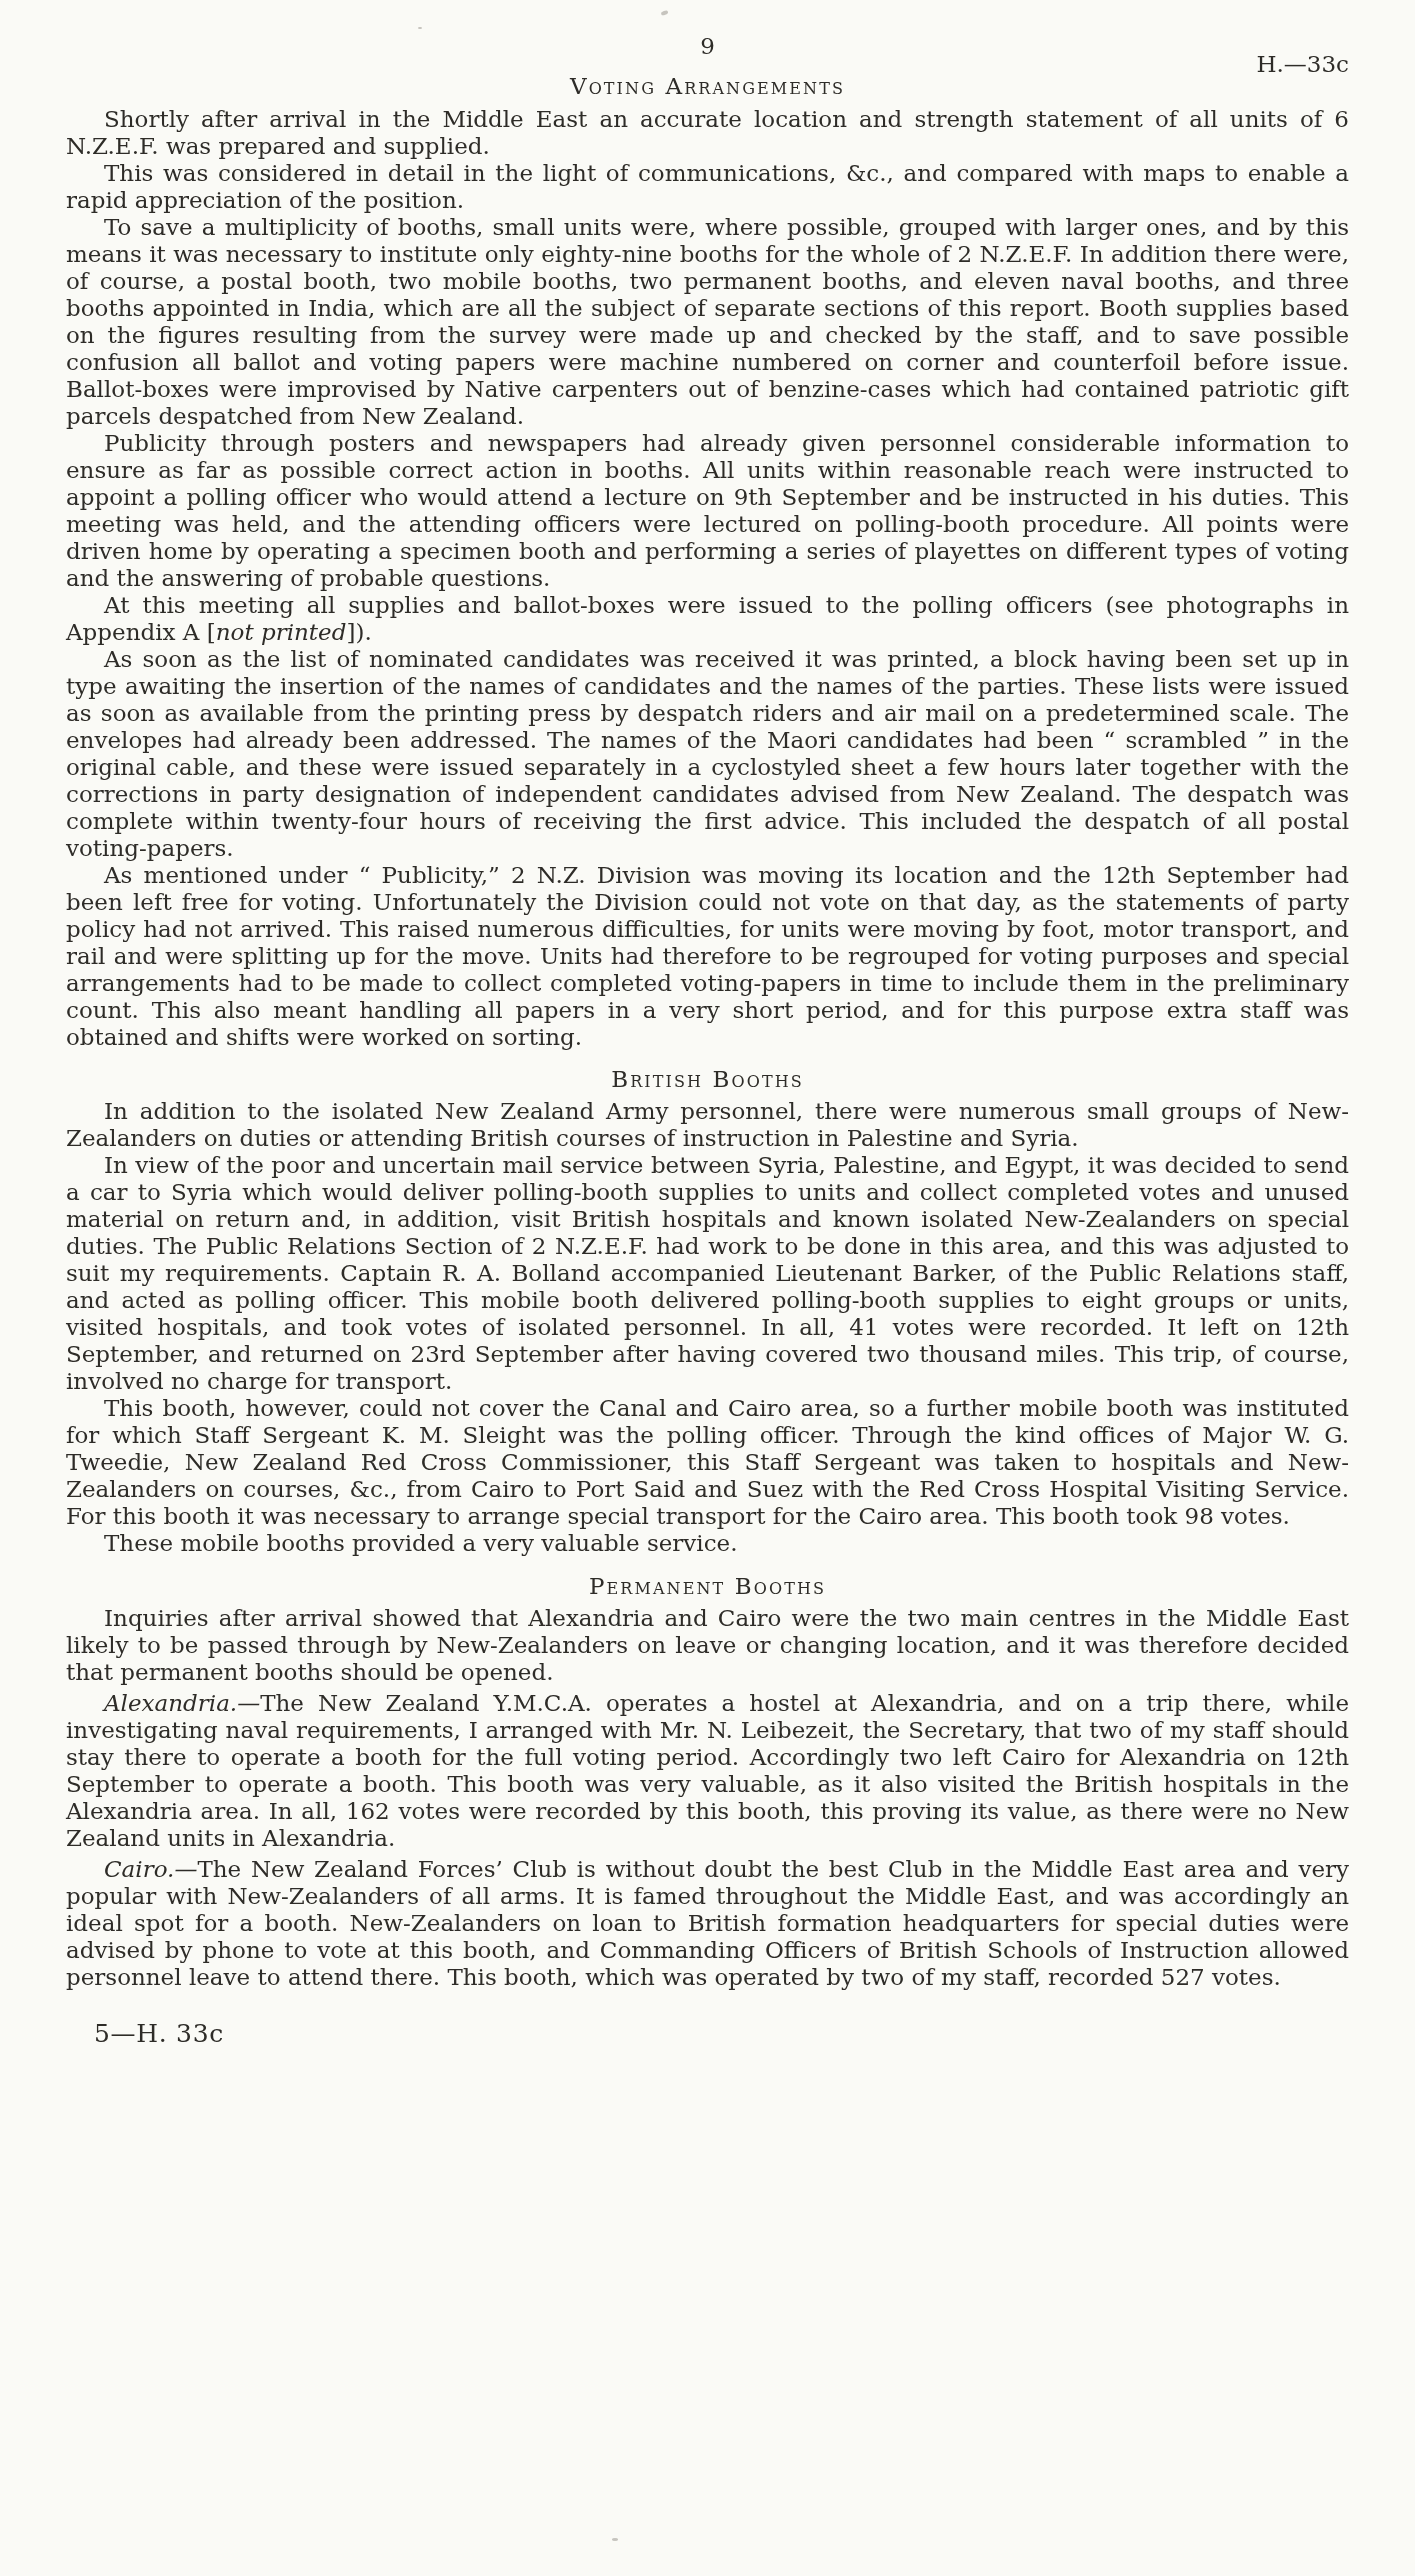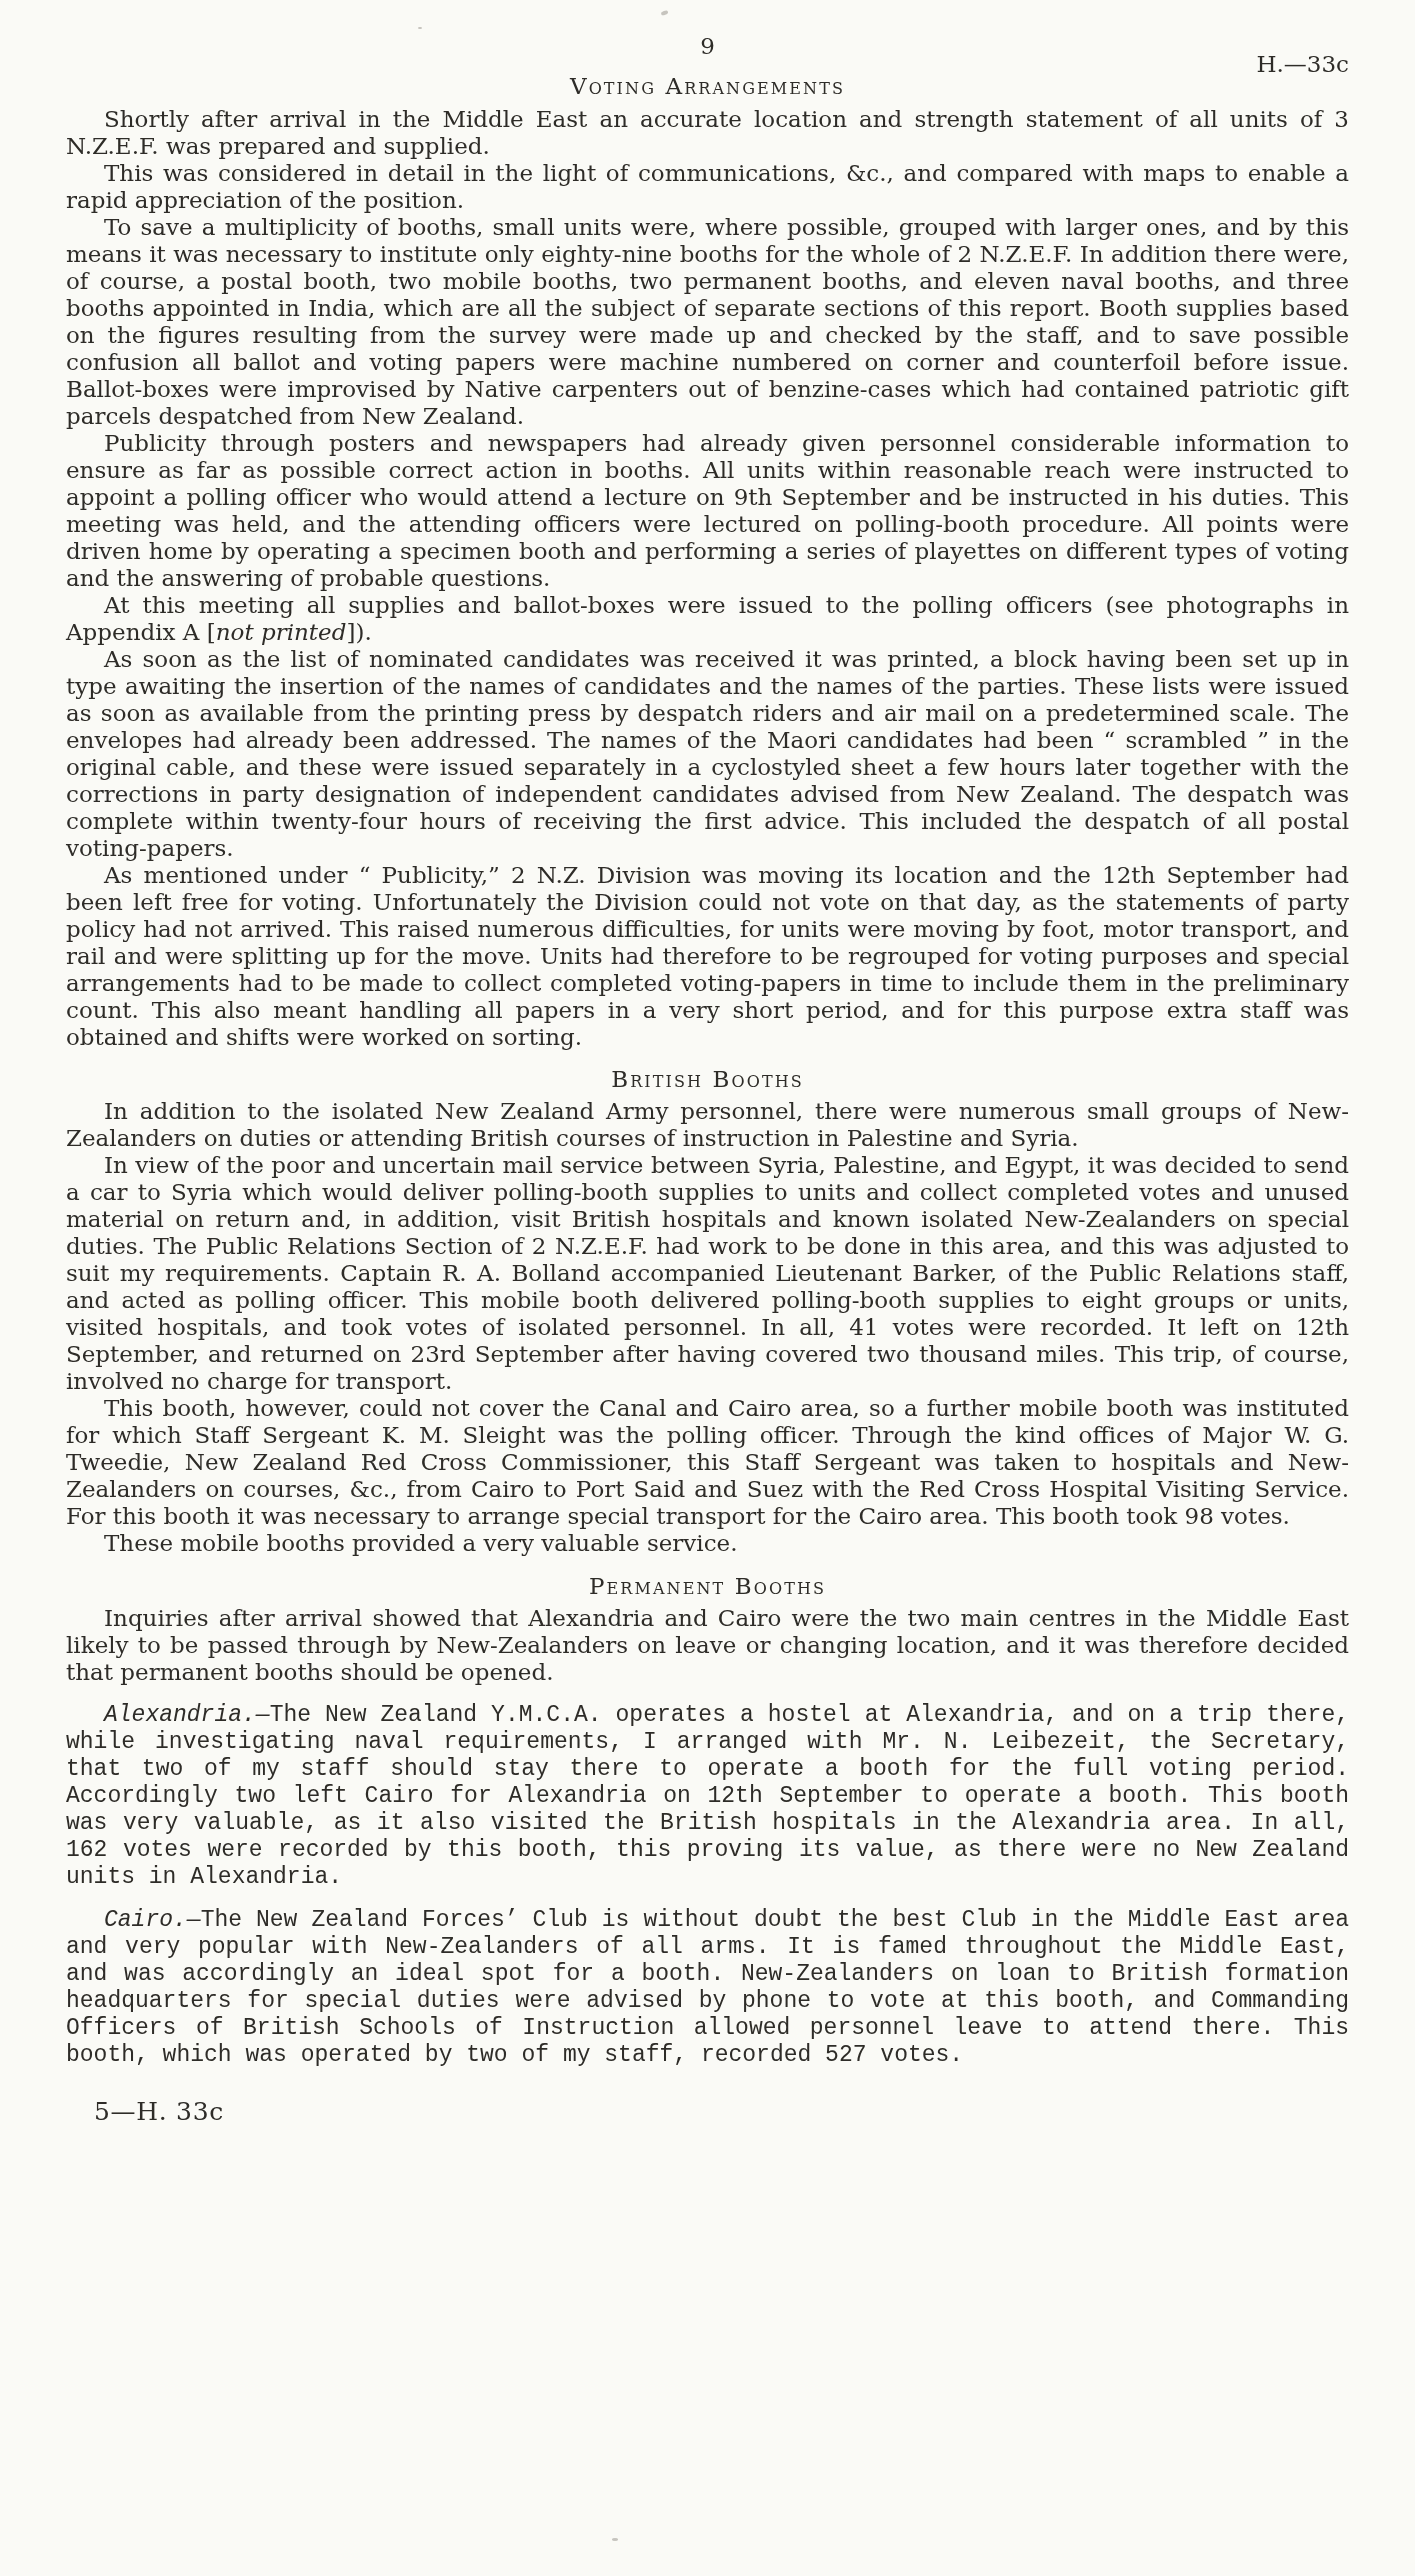--- a/index.html
+++ b/index.html
@@ -38,21 +38,21 @@
     text-align: center;
     font-variant: small-caps;
     letter-spacing: 2.1px;
   }
   .section-heading.first { margin-top: 7px; text-align: center; }
   .para {
     margin: 0;
     text-align: justify;
     text-indent: 38px;
   }
-  .para.spaced { margin-top: 16px; font-family: Liberation Mono, monospace; }
+  .para.spaced { margin-top: 4px; }
   .lead-italic { font-style: italic; }
   .inline-italic { font-style: italic; }
   .page-footer {
     margin-top: 29px;
     margin-left: 28px;
     font-size: 25px;
     letter-spacing: 0.7px;
   }
   .speck {
     position: absolute;
@@ -71,21 +71,21 @@
   <span class="speck speck-1"></span>
   <span class="speck speck-2"></span>
   <span class="speck speck-3"></span>
 
   <div class="page-header">
     <span class="page-num">9</span>
     <span class="doc-ref">H.—33c</span>
   </div>
 
   <h2 class="section-heading first">Voting Arrangements</h2>
-  <p class="para">Shortly after arrival in the Middle East an accurate location and strength statement of all units of 3 N.Z.E.F. was prepared and supplied.</p>
+  <p class="para">Shortly after arrival in the Middle East an accurate location and strength statement of all units of 6 N.Z.E.F. was prepared and supplied.</p>
   <p class="para">This was considered in detail in the light of communications, &amp;c., and compared with maps to enable a rapid appreciation of the position.</p>
   <p class="para">To save a multiplicity of booths, small units were, where possible, grouped with larger ones, and by this means it was necessary to institute only eighty-nine booths for the whole of 2 N.Z.E.F.  In addition there were, of course, a postal booth, two mobile booths, two permanent booths, and eleven naval booths, and three booths appointed in India, which are all the subject of separate sections of this report. Booth supplies based on the figures resulting from the survey were made up and checked by the staff, and to save possible confusion all ballot and voting papers were machine numbered on corner and counterfoil before issue.  Ballot-boxes were improvised by Native carpenters out of benzine-cases which had contained patriotic gift parcels despatched from New Zealand.</p>
   <p class="para">Publicity through posters and newspapers had already given personnel considerable information to ensure as far as possible correct action in booths.  All units within reasonable reach were instructed to appoint a polling officer who would attend a lecture on 9th September and be instructed in his duties.  This meeting was held, and the attending officers were lectured on polling-booth procedure. All points were driven home by operating a specimen booth and performing a series of playettes on different types of voting and the answering of probable questions.</p>
   <p class="para"><span>At this meeting all supplies and ballot-boxes were issued to the polling officers (see photographs in Appendix A [</span><span class="inline-italic">not printed</span><span>]).</span></p>
   <p class="para">As soon as the list of nominated candidates was received it was printed, a block having been set up in type awaiting the insertion of the names of candidates and the names of the parties.  These lists were issued as soon as available from the printing press by despatch riders and air mail on a predetermined scale.  The envelopes had already been addressed.  The names of the Maori candidates had been “ scrambled ” in the original cable, and these were issued separately in a cyclostyled sheet a few hours later together with the corrections in party designation of independent candidates advised from New Zealand.  The despatch was complete within twenty-four hours of receiving the first advice. This included the despatch of all postal voting-papers.</p>
   <p class="para">As mentioned under “ Publicity,” 2 N.Z. Division was moving its location and the 12th September had been left free for voting.  Unfortunately the Division could not vote on that day, as the statements of party policy had not arrived.  This raised numerous difficulties, for units were moving by foot, motor transport, and rail and were splitting up for the move.  Units had therefore to be regrouped for voting purposes and special arrangements had to be made to collect completed voting-papers in time to include them in the preliminary count.  This also meant handling all papers in a very short period, and for this purpose extra staff was obtained and shifts were worked on sorting.</p>
 
   <h2 class="section-heading">British Booths</h2>
   <p class="para">In addition to the isolated New Zealand Army personnel, there were numerous small groups of New-Zealanders on duties or attending British courses of instruction in Palestine and Syria.</p>
   <p class="para">In view of the poor and uncertain mail service between Syria, Palestine, and Egypt, it was decided to send a car to Syria which would deliver polling-booth supplies to units and collect completed votes and unused material on return and, in addition, visit British hospitals and known isolated New-Zealanders on special duties.  The Public Relations Section of 2 N.Z.E.F. had work to be done in this area, and this was adjusted to suit my requirements.  Captain R. A. Bolland accompanied Lieutenant Barker, of the Public Relations staff, and acted as polling officer.  This mobile booth delivered polling-booth supplies to eight groups or units, visited hospitals, and took votes of isolated personnel.  In all, 41 votes were recorded.  It left on 12th September, and returned on 23rd September after having covered two thousand miles.  This trip, of course, involved no charge for transport.</p>

